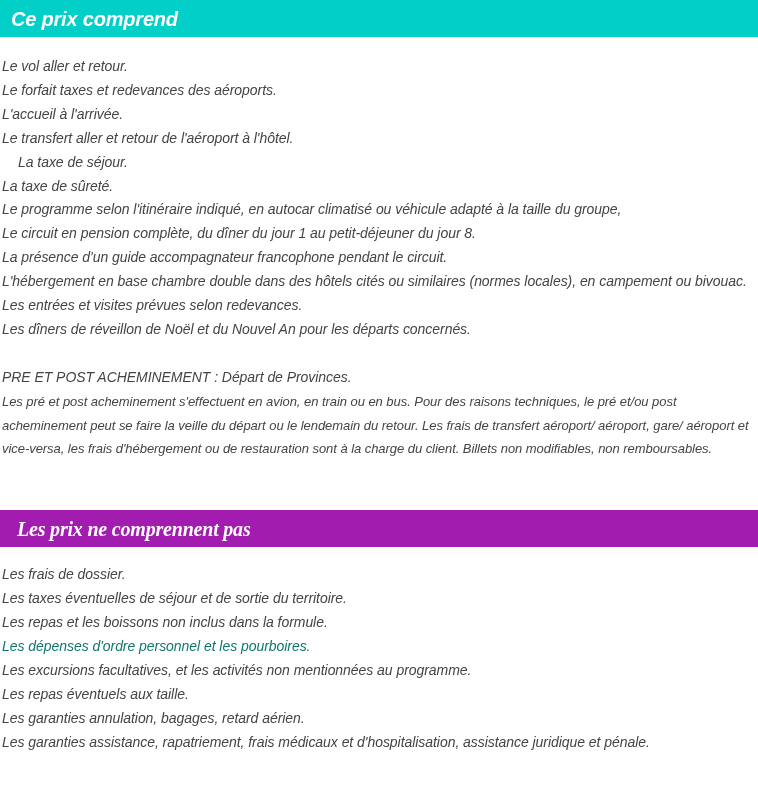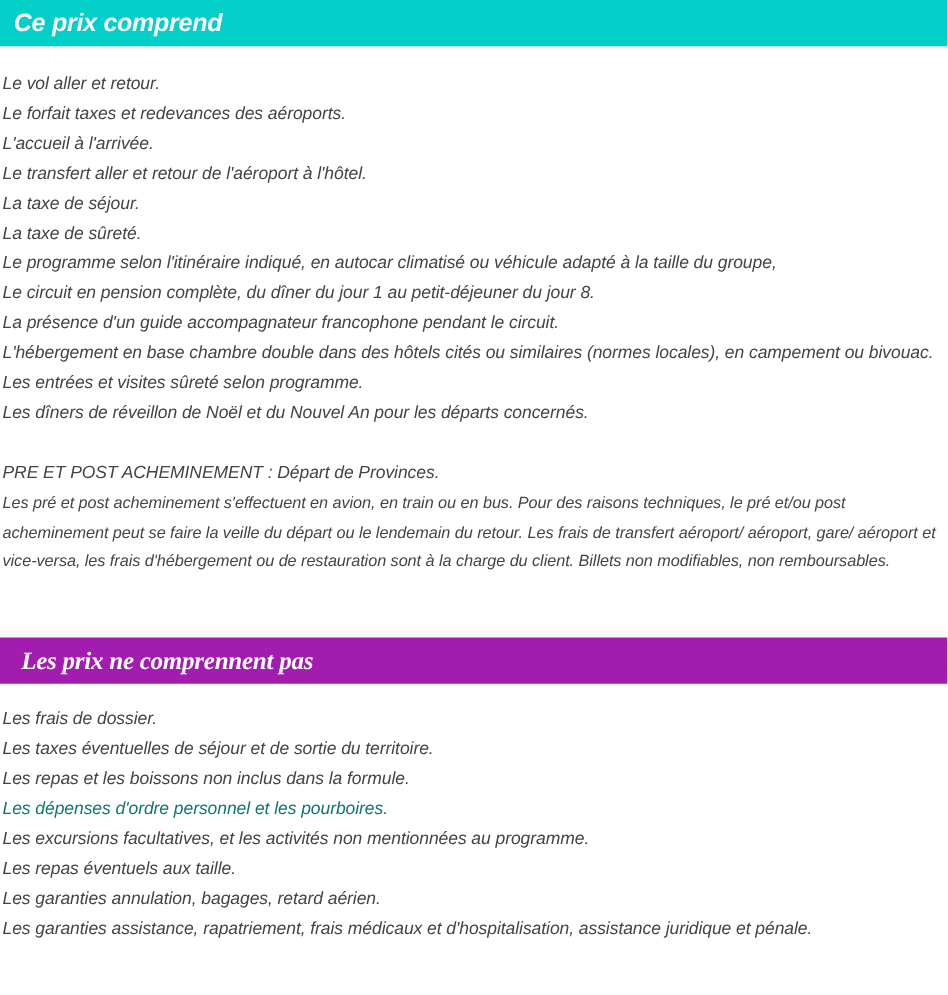--- a/index.html
+++ b/index.html
@@ -85,27 +85,27 @@
 
   <div class="section-header first" style="background: rgb(2, 207, 200);">
     <span class="section-header-title">Ce prix comprend</span>
   </div>
 
   <div class="section-body block-first">
     <div class="line" style="color: rgb(68, 68, 68);">Le vol aller et retour.</div>
     <div class="line" style="color: rgb(68, 68, 68);">Le forfait taxes et redevances des aéroports.</div>
     <div class="line" style="color: rgb(68, 68, 68);">L'accueil à l'arrivée.</div>
     <div class="line" style="color: rgb(68, 68, 68);">Le transfert aller et retour de l'aéroport à l'hôtel.</div>
-    <div class="line" style="color: rgb(68, 68, 68);">La taxe de séjour.</div>
+    <div class="line" style="color: rgb(68, 68, 68); margin-left: 16px;">La taxe de séjour.</div>
     <div class="line" style="color: rgb(68, 68, 68);">La taxe de sûreté.</div>
     <div class="line" style="color: rgb(68, 68, 68);">Le programme selon l'itinéraire indiqué, en autocar climatisé ou véhicule adapté à la taille du groupe,</div>
     <div class="line" style="color: rgb(68, 68, 68);">Le circuit en pension complète, du dîner du jour 1 au petit-déjeuner du jour 8.</div>
     <div class="line" style="color: rgb(68, 68, 68);">La présence d'un guide accompagnateur francophone pendant le circuit.</div>
     <div class="line" style="color: rgb(68, 68, 68);">L'hébergement en base chambre double dans des hôtels cités ou similaires (normes locales), en campement ou bivouac.</div>
-    <div class="line" style="color: rgb(68, 68, 68);">Les entrées et visites sûreté selon programme.</div>
+    <div class="line" style="color: rgb(68, 68, 68);">Les entrées et visites prévues selon redevances.</div>
     <div class="line" style="color: rgb(68, 68, 68);">Les dîners de réveillon de Noël et du Nouvel An pour les départs concernés.</div>
 
     <div class="spacer-line"></div>
 
     <div class="line" style="color: rgb(68, 68, 68);">PRE ET POST ACHEMINEMENT : Départ de Provinces.</div>
     <div class="para" style="color: rgb(68, 68, 68);">Les pré et post acheminement s'effectuent en avion, en train ou en bus. Pour des raisons techniques, le pré et/ou post acheminement peut se faire la veille du départ ou le lendemain du retour. Les frais de transfert aéroport/ aéroport, gare/ aéroport et vice-versa, les frais d'hébergement ou de restauration sont à la charge du client. Billets non modifiables, non remboursables.</div>
   </div>
 
   <div class="gap-between-sections"></div>
 

